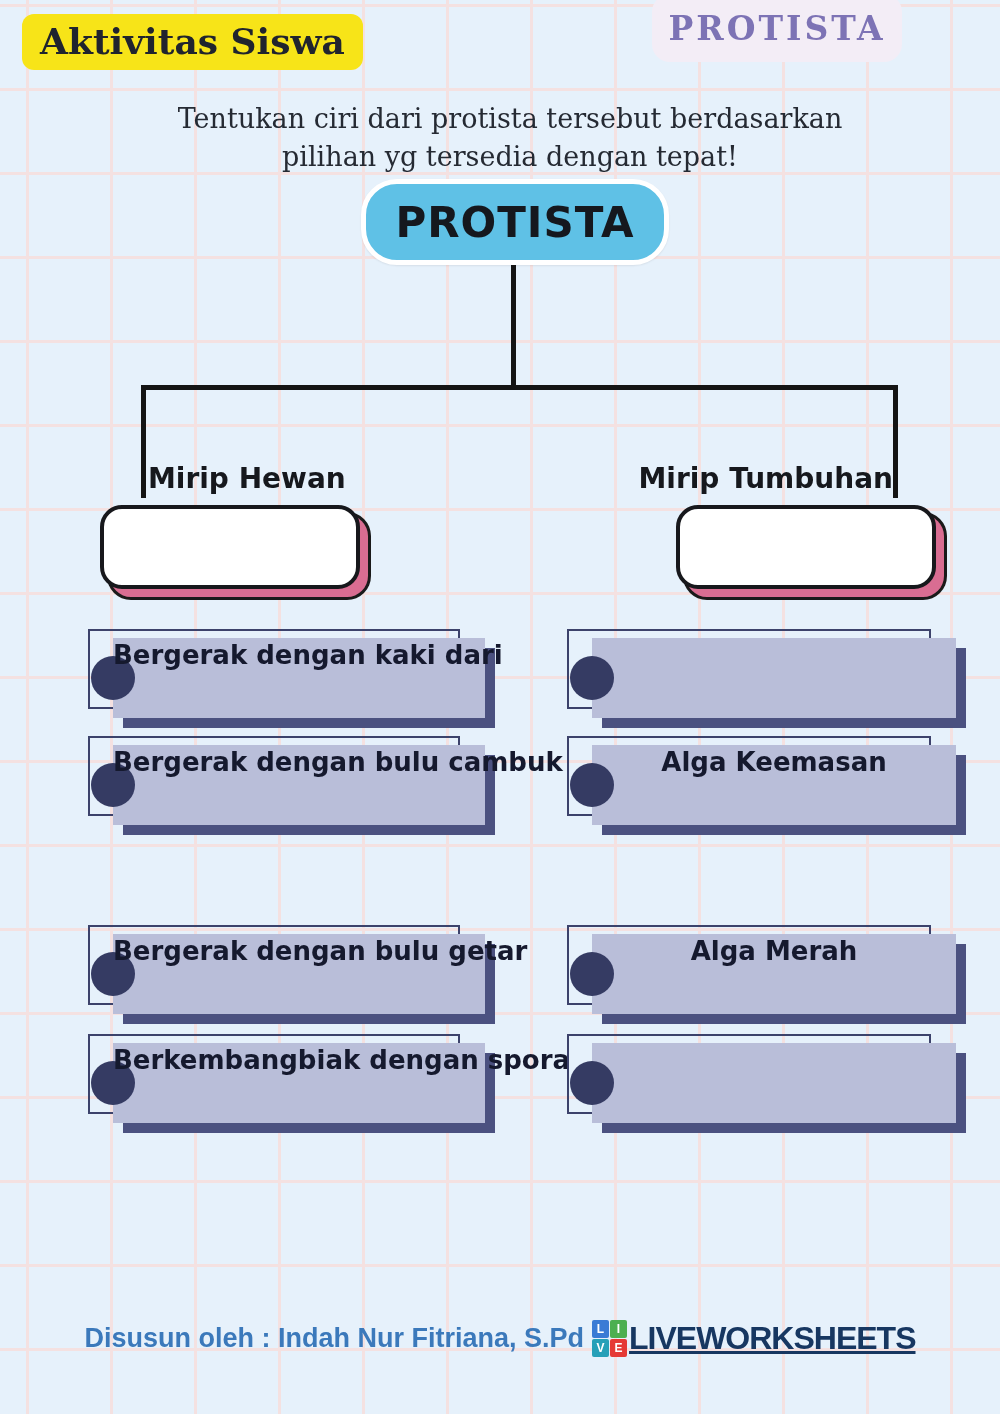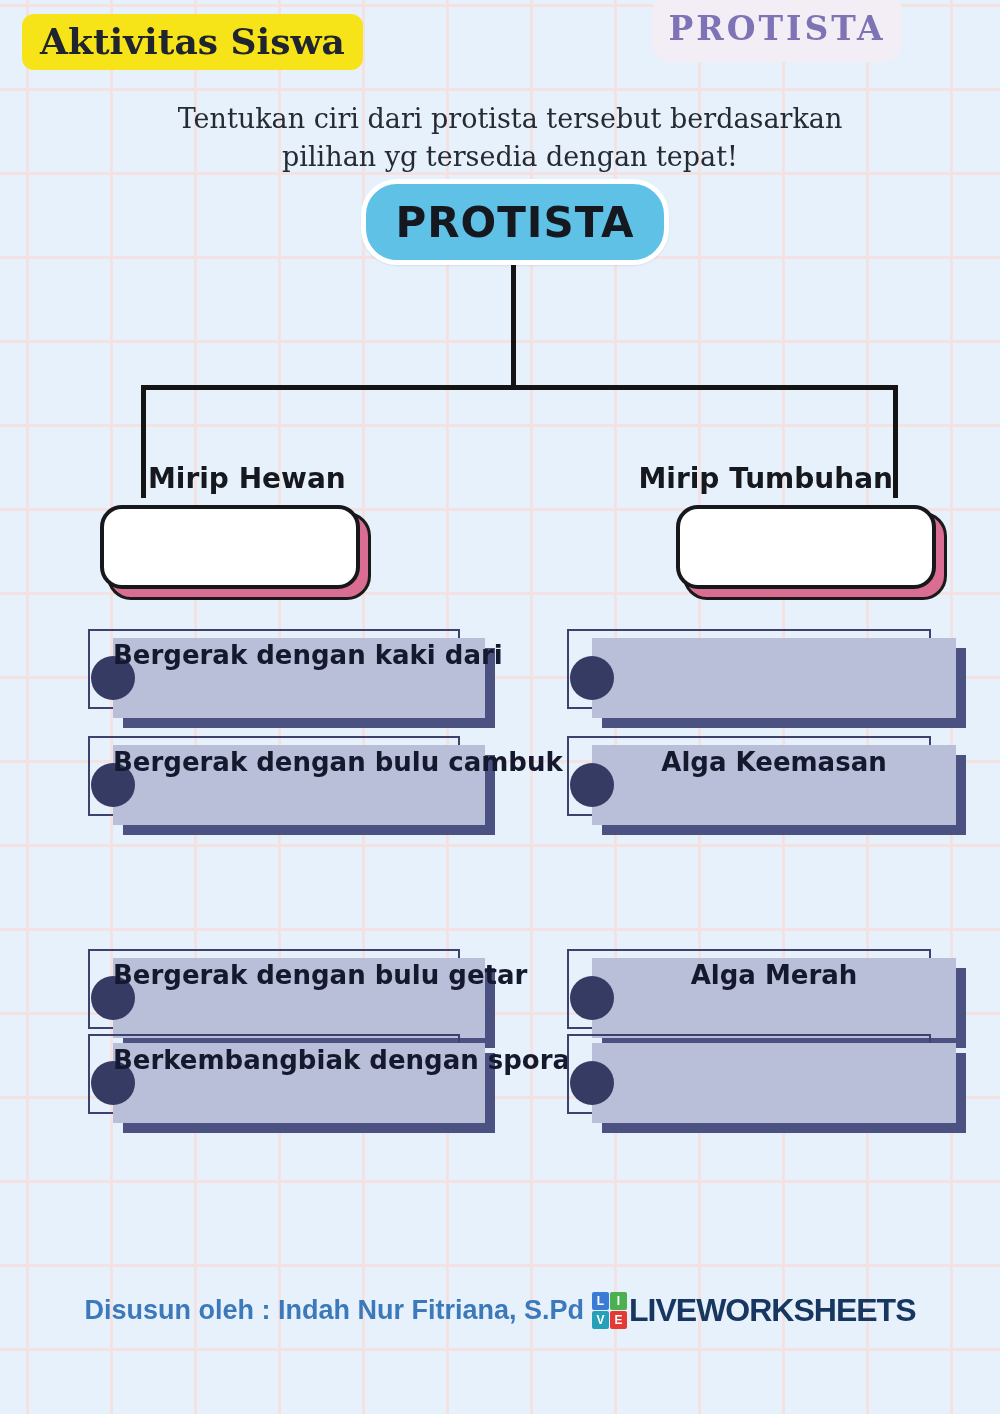--- a/index.html
+++ b/index.html
@@ -97,45 +97,45 @@
     border-radius:50%; background:#353b63;
   }
   .opt-label {
     position:absolute; left:0; top:2px; width:100%;
     text-align:center; white-space:nowrap;
     font-family:"DejaVu Sans", sans-serif; font-weight:bold;
     font-size:26px; color:#15192e;
   }
   .col-left { left:88px; }
   .col-right { left:567px; width:364px; }
-  .row-0 { top:629px; } .row-1 { top:736px; } .row-2 { top:949px; } .row-3 { top:1034px; }
+  .row-0 { top:629px; } .row-1 { top:736px; } .row-2 { top:925px; } .row-3 { top:1034px; }
 
   
   .footer {
-    position:absolute; left:0; top:1292px; width:1000px;
+    position:absolute; left:0; top:1320px; width:1000px;
     display:flex; align-items:center; justify-content:center;
   }
   .credit {
     font-family:"Liberation Sans", sans-serif; font-weight:bold;
     font-size:27px; color:#3b79bb; margin-right:8px; white-space:nowrap;
   }
   .lw-logo {
     display:grid; grid-template-columns:17px 17px; grid-template-rows:18px 18px;
     gap:1px; margin-right:2px;
   }
   .lw-sq {
     display:flex; align-items:center; justify-content:center;
     font-family:"Liberation Sans", sans-serif; font-weight:bold;
     font-size:12px; color:#ffffff; border-radius:2px;
   }
   .sq-l { background:#3a7bd5; } .sq-i { background:#4caf50; }
   .sq-v { background:#26a0b8; } .sq-e { background:#e53935; }
   .brand {
     font-family:"Liberation Sans", sans-serif; font-weight:bold;
-    font-size:32px; color:#173761; letter-spacing:-1px; white-space:nowrap;
+    font-size:32px; color:#173761; letter-spacing:-1px; white-space:nowrap;text-decoration:underline;
   }
 </style>
 </head>
 <body>
 
 <div class="page">
 
   <div class="badge">Aktivitas Siswa</div>
 
   <div class="header-pill">

